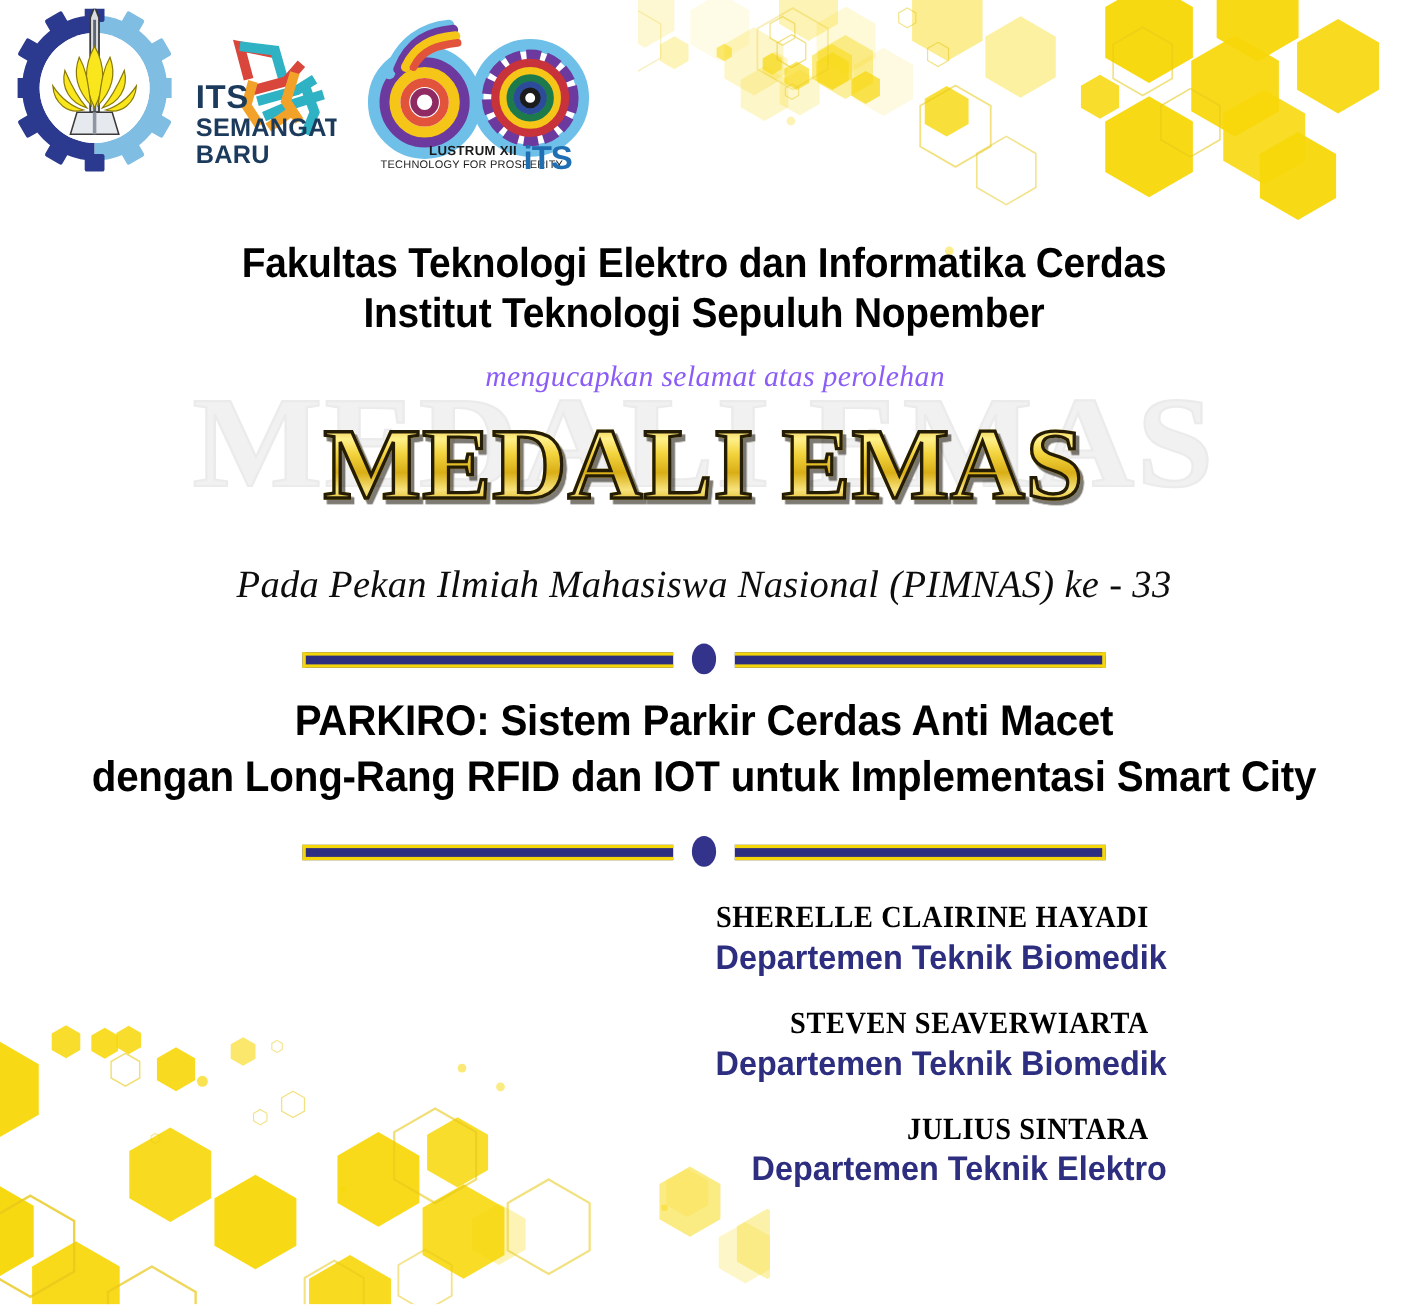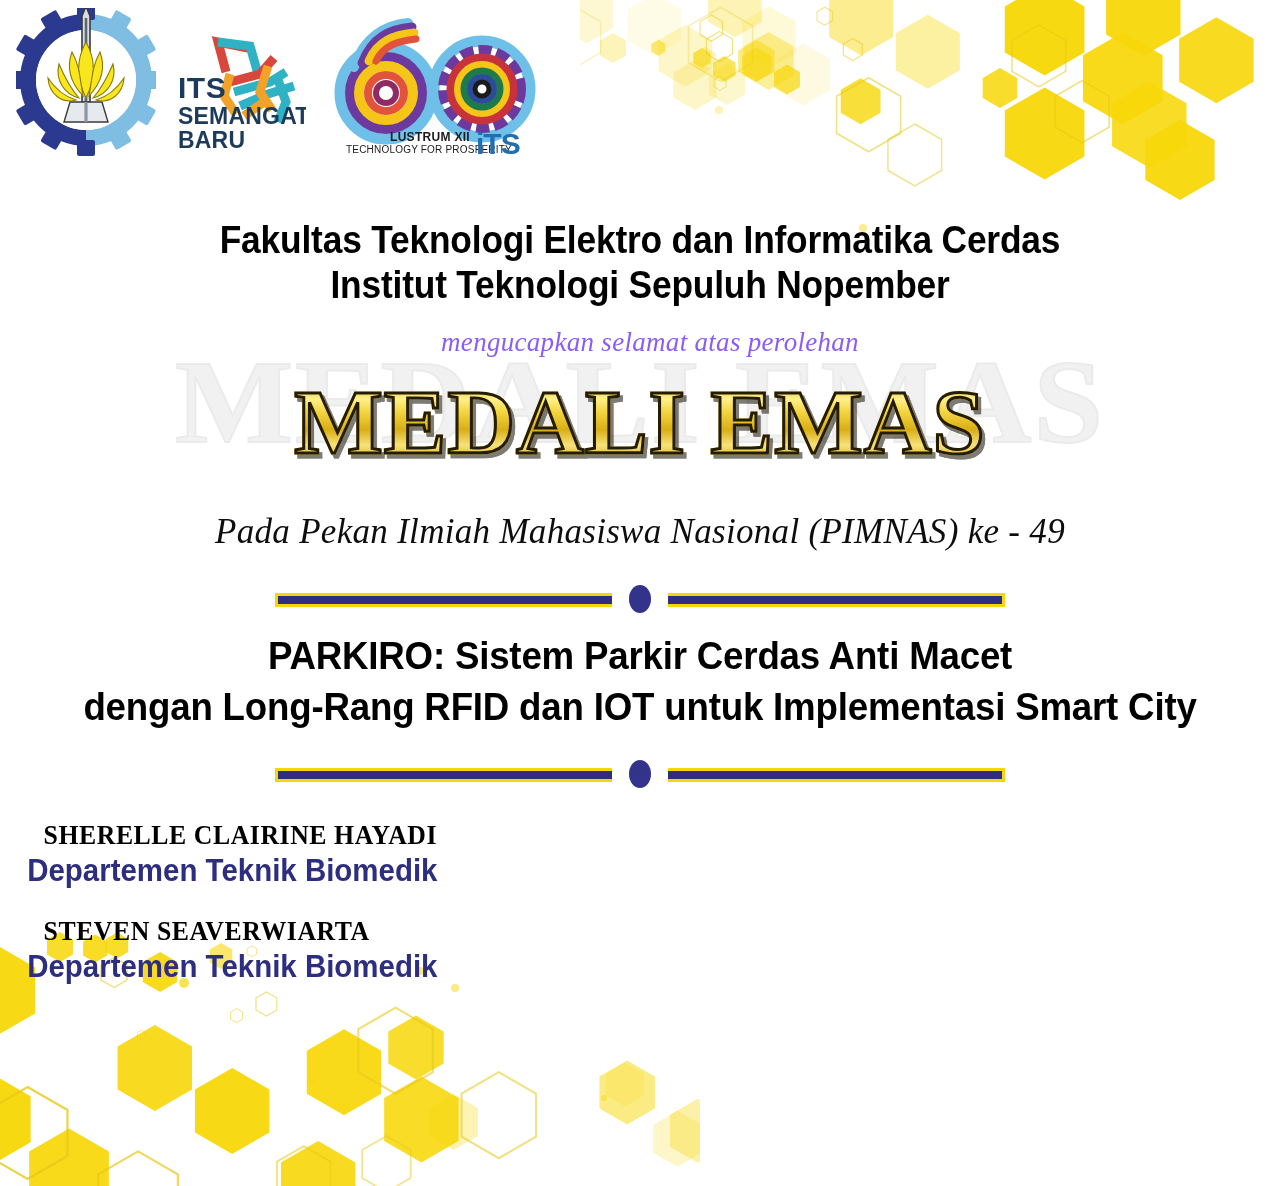--- a/index.html
+++ b/index.html
@@ -186,21 +186,21 @@
     transform: scaleX(0.94);
     letter-spacing: -0.2px;
   }
 
   
   #awardees {
     position: absolute;
     top: 818px;
     left: 0;
     width: 1088px;
-    text-align: left;
+    text-align: right;
     z-index: 4;
   }
   .awardee { margin-bottom: 24px; }
   .awardee-name {
     font-family: "Liberation Serif", "DejaVu Serif", serif;
     font-weight: bold;
     font-size: 28px;
     line-height: 34px;
     letter-spacing: 0.6px;
     color: #000000;
@@ -469,21 +469,21 @@
     <div>Institut Teknologi Sepuluh Nopember</div>
   </div>
 
   <div id="congrats-line" class="center-block">mengucapkan selamat atas perolehan</div>
 
   <div id="medal-wrap">
     <div id="medal-watermark">MEDALI EMAS</div>
     <div id="medal-main">MEDALI EMAS</div>
   </div>
 
-  <div id="pimnas-line" class="center-block">Pada Pekan Ilmiah Mahasiswa Nasional (PIMNAS) ke - 49</div>
+  <div id="pimnas-line" class="center-block">Pada Pekan Ilmiah Mahasiswa Nasional (PIMNAS) ke - 33</div>
 
   <div id="divider-top" class="divider">
     <div class="divider-inner">
       <div class="divider-bar left"></div>
       <div class="divider-bar right"></div>
       <div class="divider-dot"></div>
     </div>
   </div>
 
   <div id="project-title" class="center-block">
@@ -501,15 +501,19 @@
 
   <div id="awardees">
     <div class="awardee">
       <div class="awardee-name">SHERELLE CLAIRINE HAYADI</div>
       <div class="awardee-dept">Departemen Teknik Biomedik</div>
     </div>
     <div class="awardee">
       <div class="awardee-name">STEVEN SEAVERWIARTA</div>
       <div class="awardee-dept">Departemen Teknik Biomedik</div>
     </div>
+    <div class="awardee">
+      <div class="awardee-name">JULIUS SINTARA</div>
+      <div class="awardee-dept">Departemen Teknik Elektro</div>
+    </div>
   </div>
 
 </div>
 
 </body></html>

